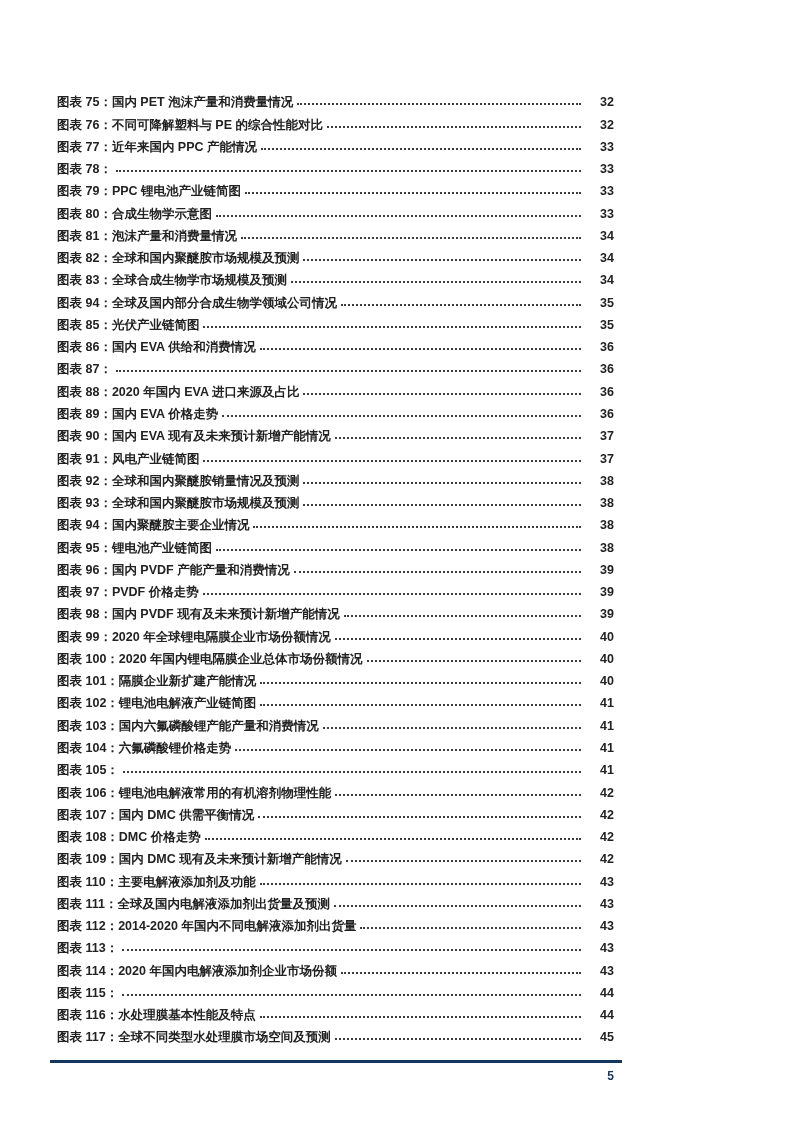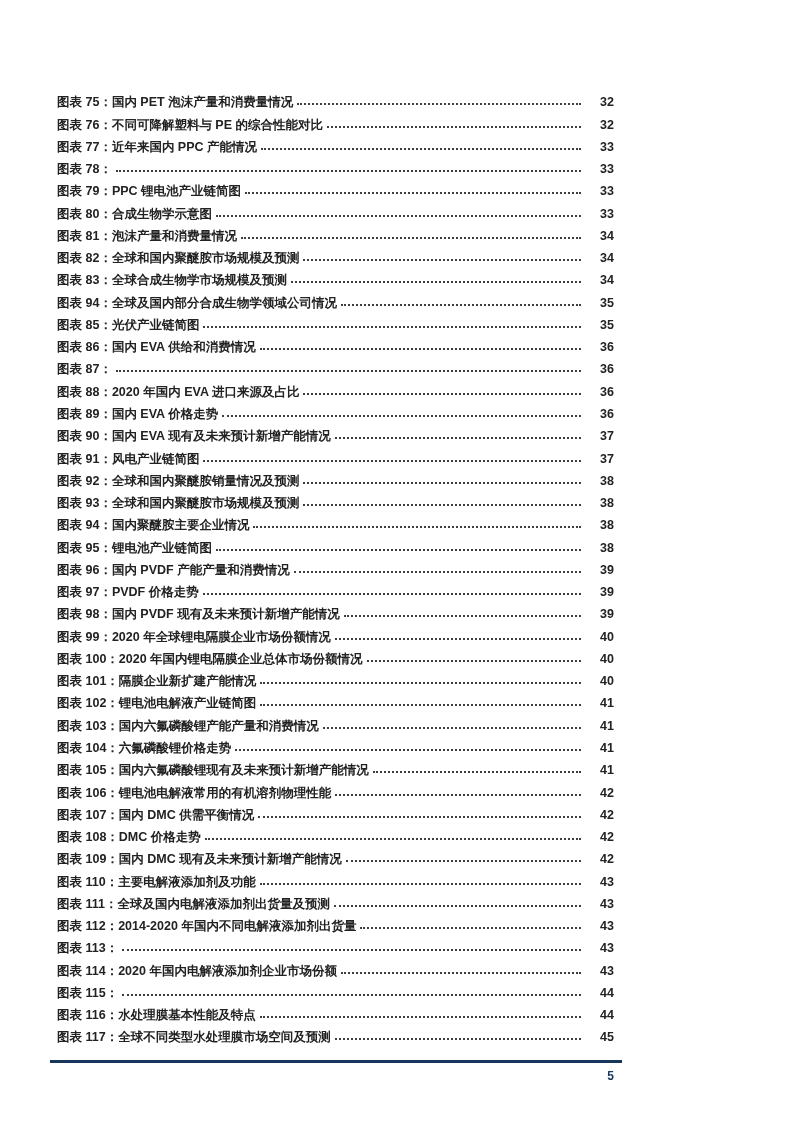--- a/index.html
+++ b/index.html
@@ -243,21 +243,20 @@
         <span class="pg">41</span>
       </div>
       <div class="toc-row">
         <span class="lbl">图表 104：</span>
         <span class="ttl">六氟磷酸锂价格走势</span>
         <span class="leader"></span>
         <span class="pg">41</span>
       </div>
       <div class="toc-row">
         <span class="lbl">图表 105：</span>
-        <span class="ttl">国内六氟磷酸锂现有及未来预计新增产能情况</span>
         <span class="leader"></span>
         <span class="pg">41</span>
       </div>
       <div class="toc-row">
         <span class="lbl">图表 106：</span>
         <span class="ttl">锂电池电解液常用的有机溶剂物理性能</span>
         <span class="leader"></span>
         <span class="pg">42</span>
       </div>
       <div class="toc-row">

